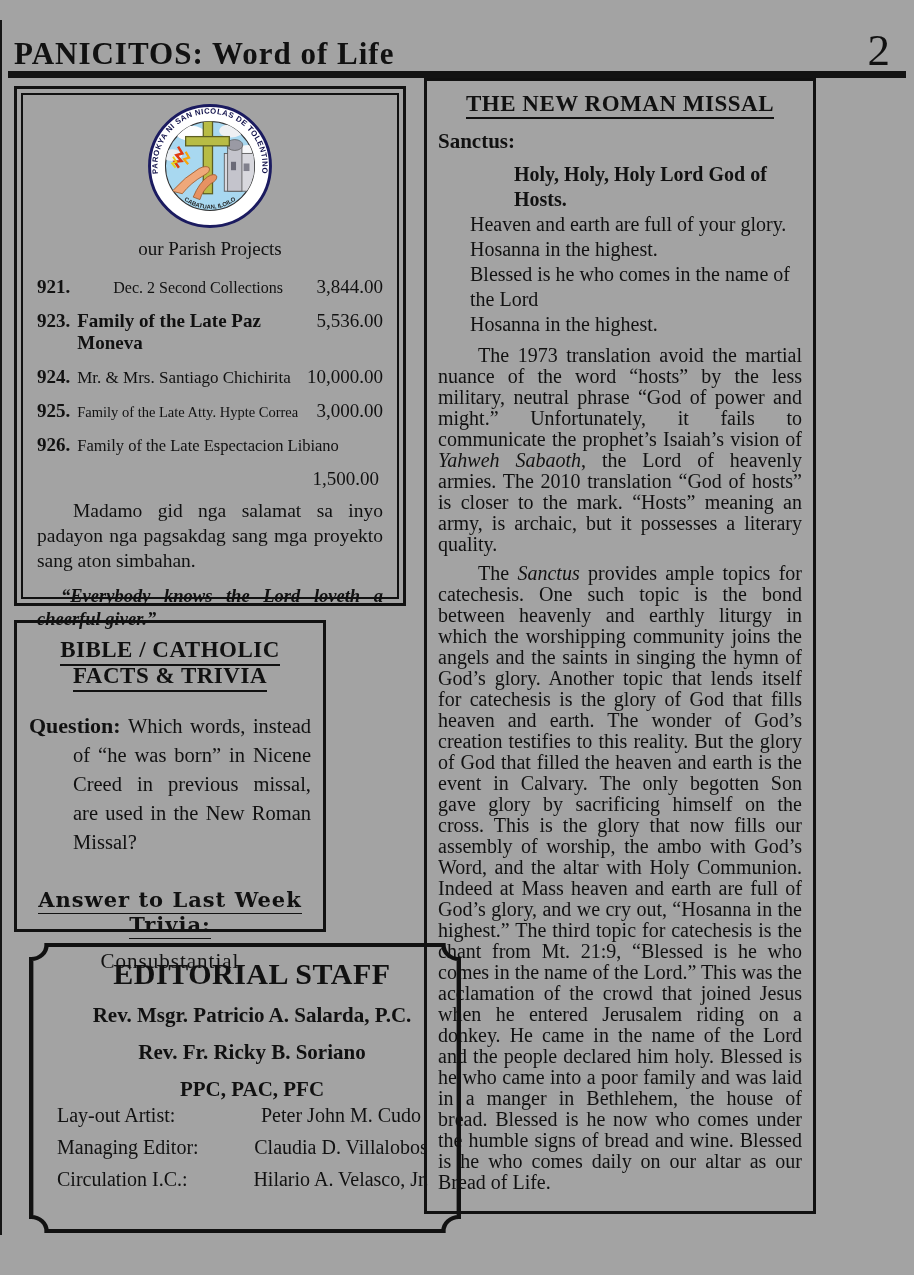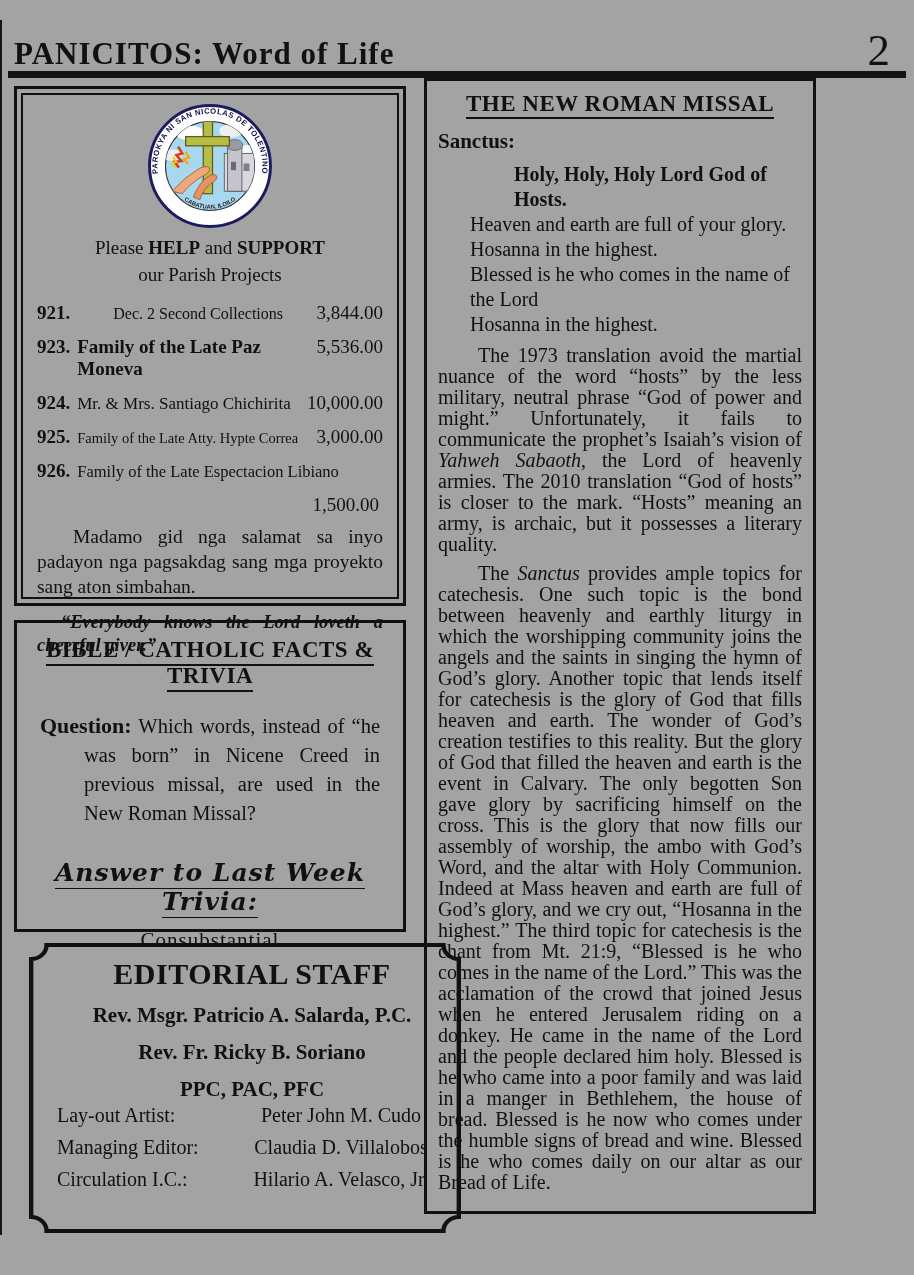--- a/index.html
+++ b/index.html
@@ -28,27 +28,27 @@
   .sz16 { font-size:16px;margin-left:36px; }
   .szbold { font-size:19px; font-weight:bold; }
   .sz17 { font-size:17px; }
   .sz14 { font-size:14.5px; }
   .sz165 { font-size:16.5px; }
   .amt-line { text-align:right; font-size:19px; padding-right:4px; margin-top:2px; margin-bottom:6px; }
   .thanks { font-size:19.5px; text-align:justify; text-indent:36px; margin-top:8px; line-height:25px; }
   .quote { font-size:18.5px; font-weight:bold; font-style:italic; text-align:justify; text-indent:24px; margin-top:12px; line-height:23px; }
 
   
-  .box2 { position:absolute; left:14px; top:620px; width:392px; height:312px; border:3px solid #111; padding:10px 23px; }
+  .box2 { position:absolute; left:14px; top:620px; width:312px; height:312px; border:3px solid #111; padding:10px 12px; }
   .b2title { text-align:center; margin-top:4px; }
   .b2title span { font-size:23px; font-weight:bold; letter-spacing:0.5px; border-bottom:2px solid #111; padding-bottom:2px; }
   .question { margin-top:22px; font-size:20.5px; line-height:29px; padding-left:44px; text-indent:-44px; text-align:justify; }
   .qlabel { font-weight:bold; font-size:22px; }
   .ans-head { text-align:center; margin-top:30px; }
-  .ans-head span { font-style:italic; font-size:25px; letter-spacing:1px; font-weight:bold; border-bottom:1.5px solid #111; padding-bottom:1px; font-family:"DejaVu Serif", serif; }
+  .ans-head span { font-size:21px; letter-spacing:1px; font-weight:bold; border-bottom:1.5px solid #111; padding-bottom:1px; font-family:"DejaVu Serif", serif; }
   .answer { text-align:center; font-size:21px; letter-spacing:1px; margin-top:12px; }
 
   
   .box3 { position:absolute; left:29px; top:943px; width:432px; height:290px;padding-left:14px; }
   .b3border { position:absolute; inset:0; width:100%; height:100%; }
   .b3content { position:relative; padding:14px 12px 0 12px; }
   .b3title { text-align:center; font-size:30px; font-weight:bold; letter-spacing:0.5px; }
   .b3name { text-align:center; font-size:21px; font-weight:bold; margin-top:12px; }
   .roles { margin-top:2px; padding:0 2px; }
   .role-row { display:flex; align-items:baseline; font-size:20px; margin-bottom:9px; }
@@ -107,21 +107,20 @@
             <path d="M 31,64 l 4,6 l -5,2 l 4,5" stroke="#e8d018" stroke-width="2.2" fill="none"></path>
           </g>
           <text font-size="9.2" font-weight="bold" fill="#10104a" letter-spacing="0.6" font-family="Liberation Sans, sans-serif">
             <textPath href="#arcTop" startOffset="50%" text-anchor="middle">PAROKYA NI SAN NICOLAS DE TOLENTINO</textPath>
           </text>
           <text font-size="7" font-weight="bold" fill="#222222" font-family="Liberation Sans, sans-serif">
             <textPath href="#arcBot" startOffset="50%" text-anchor="middle">CABATUAN, ILOILO</textPath>
           </text>
         </svg>
       </div>
-      <div class="plea"><span>Please </span><span style="font-weight: bold;">HELP</span><span> and </span><span style="font-weight: bold;">SUPPORT</span></div>
       <div class="plea2">our Parish Projects</div>
 
       <div class="projects">
         <div class="proj-row">
           <span class="pnum">921.</span>
           <span class="pdesc sz16">Dec. 2 Second Collections</span>
           <span class="pamt">3,844.00</span>
         </div>
         <div class="proj-row">
           <span class="pnum">923.</span>

